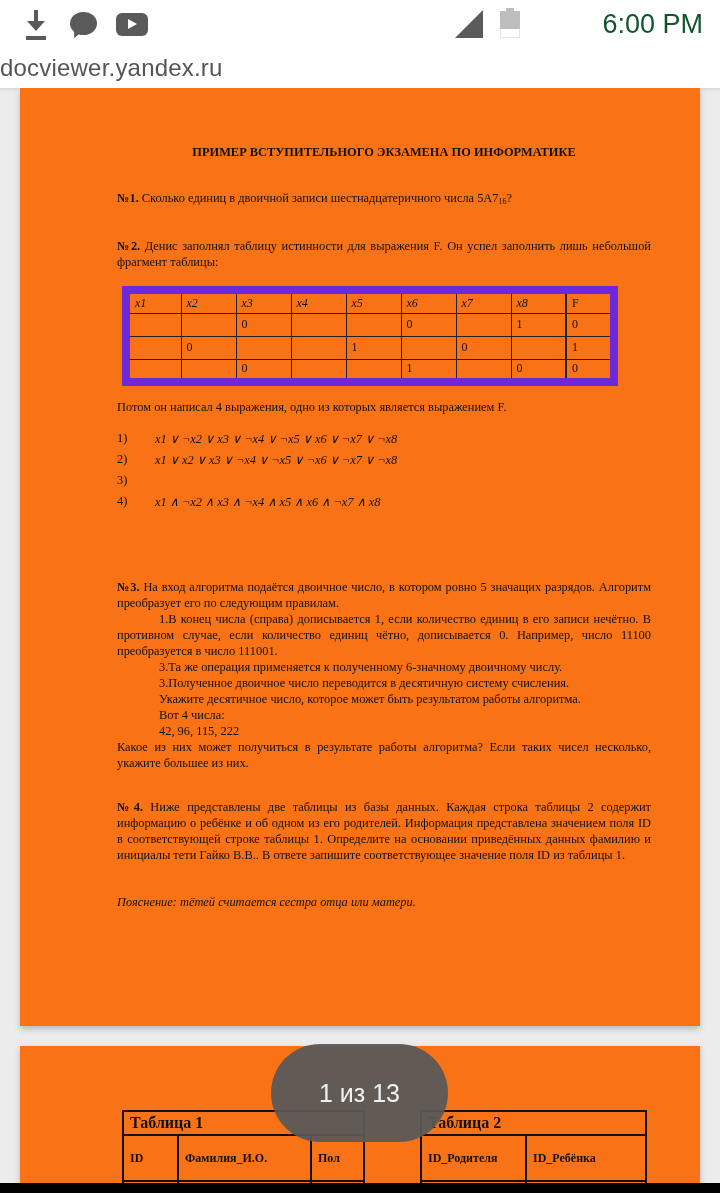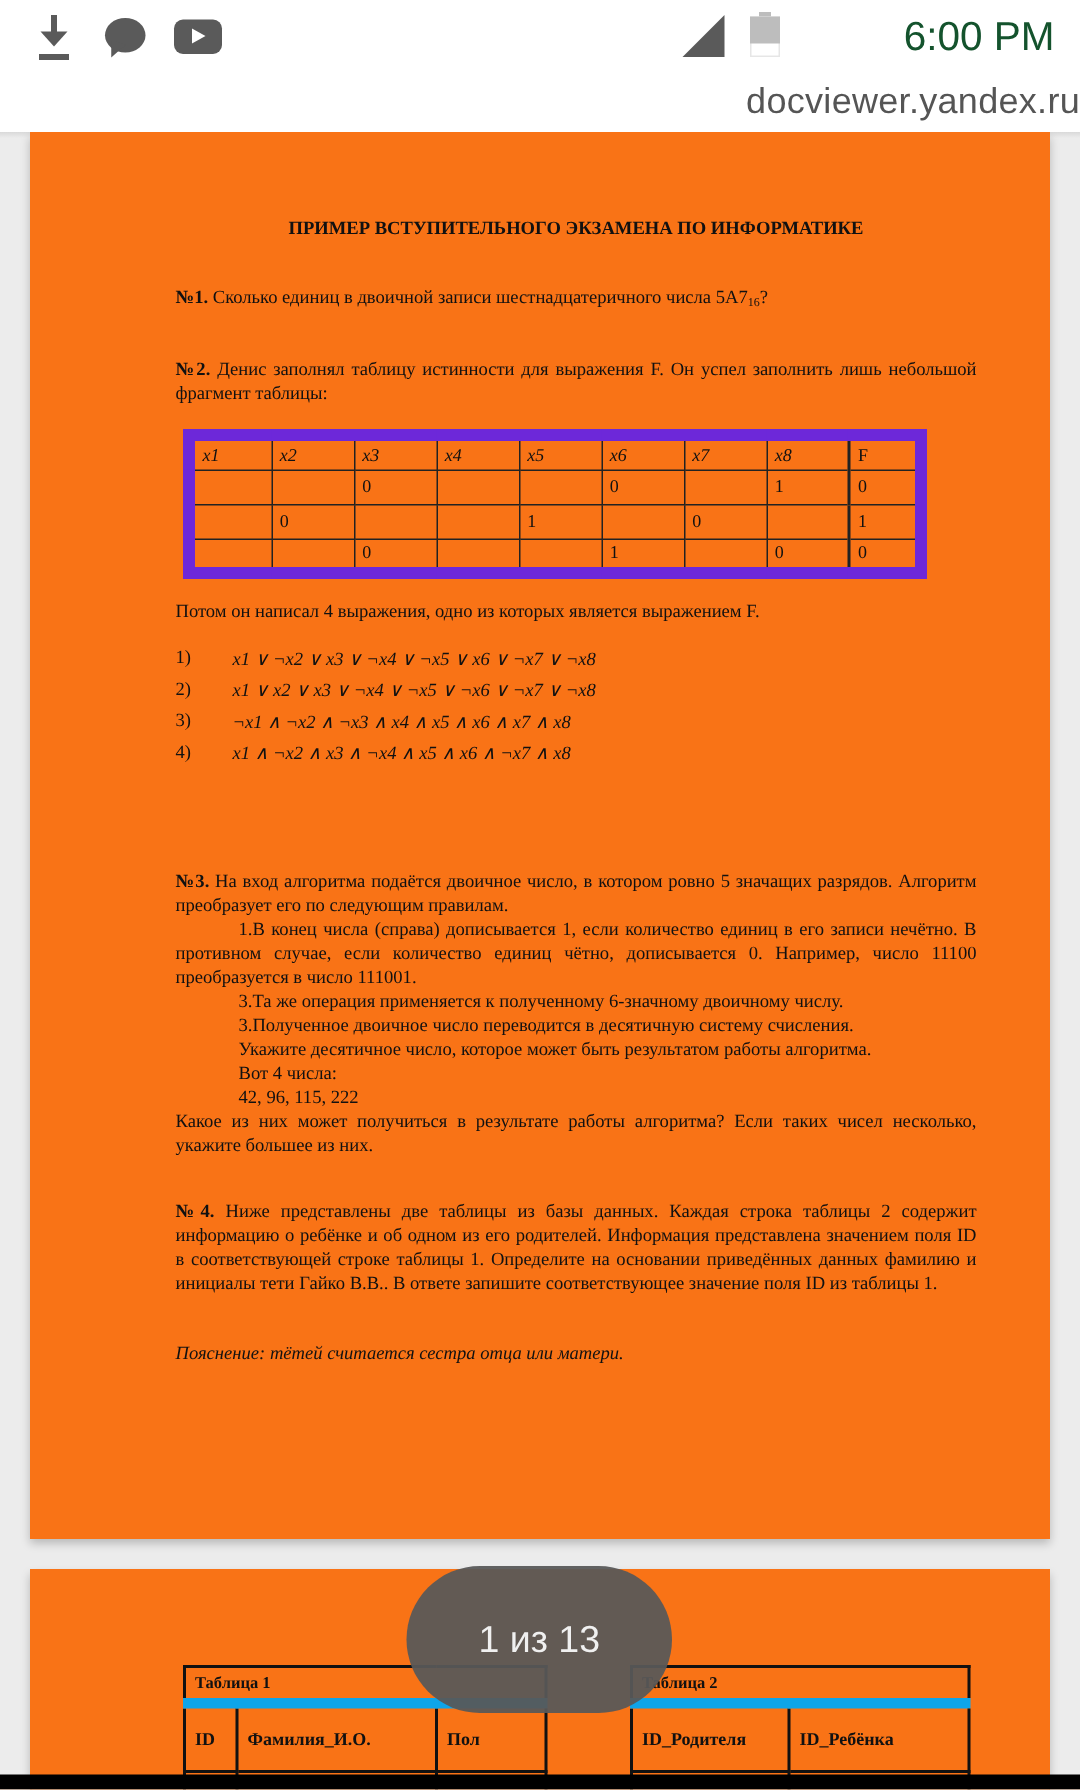--- a/index.html
+++ b/index.html
@@ -19,21 +19,21 @@
   .ic-video { left: 116px; top: 13px; width: 32px; height: 23px; background: #5a5a5a; border-radius: 6px; }
   .ic-video .play { position: absolute; left: 12px; top: 6px; width: 0; height: 0; border-top: 5.5px solid transparent; border-bottom: 5.5px solid transparent; border-left: 9px solid #fff; }
   .ic-signal { left: 455px; top: 10px; width: 0; height: 0; border-left: 28px solid transparent; border-bottom: 28px solid #5a5a5a; }
   .ic-battery { left: 500px; top: 8px; width: 20px; height: 30px; }
   .ic-battery .nub { position: absolute; left: 6px; top: 0; width: 8px; height: 3px; background: #bdbdbd; }
   .ic-battery .body { position: absolute; left: 0; top: 3px; width: 20px; height: 27px; border: 1px solid #e6e6e6; }
   .ic-battery .fill { position: absolute; left: 0; top: 3px; width: 20px; height: 18px; background: #bdbdbd; }
   .clock { position: absolute; right: 17px; top: 9px; font-family: "Liberation Sans", sans-serif; font-size: 27px; color: #14532d; }
 
   
-  .urlbar { position: absolute; left: 0; top: 48px; width: 720px; height: 40px; background: #fff; text-align: right; }
+  .urlbar { position: absolute; left: 0; top: 48px; width: 720px; height: 40px; background: #fff; text-align: left; }
   .url { font-family: "Liberation Sans", sans-serif; font-size: 24px; color: #555; line-height: 40px; letter-spacing: 0.2px; }
 
   
   .viewer { position: absolute; left: 0; top: 88px; width: 720px; height: 1105px; background: #ececec; overflow: hidden; }
   .viewer-topshade { position: absolute; left: 0; top: 0; width: 720px; height: 4px; background: linear-gradient(#d9d9d9, #ececec); }
   .page { position: absolute; left: 20px; width: 680px; background: #f97316; box-shadow: 0 3px 6px rgba(0,0,0,0.22); }
   .page1 { top: 0; height: 938px; }
   .page2 { top: 958px; height: 160px; }
 
   .doc { position: absolute; left: 97px; width: 534px; font-size: 12.4px; line-height: 16px; }
@@ -54,21 +54,21 @@
   .exprs { position: absolute; left: 97px; top: 343px; font-size: 12.4px; }
   .expr { height: 21px; display: flex; }
   .expr .num { width: 38px; padding-left: 0; }
   .expr .formula { font-style: italic; }
 
   .note { font-style: italic; }
 
   
   .t2 { position: absolute; border-collapse: collapse; font-weight: bold; font-size: 12px; border: 2px solid #111; }
   .t2 td { border: 2px solid #111; padding: 0 6px; vertical-align: middle; }
-  .t2 .cap td { height: 24px; border-bottom: 7px solid #0ea5e9; font-size: 11px; margin-top: 48px; }
+  .t2 .cap td { height: 24px; border-bottom: 1px solid #0ea5e9; font-size: 16px; margin-top: 48px; }
   .t2 .hdr td { height: 46px; }
   .t2 .row td { height: 20px; }
 
   
   .pagepill { position: absolute; left: 271px; top: 1044px; width: 177px; height: 98px; border-radius: 49px; background: rgba(88,88,88,0.94); color: #f0f0f0; font-family: "Liberation Sans", sans-serif; font-size: 25px; text-align: center; line-height: 98px; }
 
   .navbar { position: absolute; left: 0; top: 1183px; width: 720px; height: 10px; background: #000; }
 </style>
 </head>
 <body>
@@ -168,21 +168,20 @@
       <div class="expr">
         <span class="num">1)</span>
         <span class="formula">x1 ∨ ¬x2 ∨ x3 ∨ ¬x4 ∨ ¬x5 ∨ x6 ∨ ¬x7 ∨ ¬x8</span>
       </div>
       <div class="expr">
         <span class="num">2)</span>
         <span class="formula">x1 ∨ x2 ∨ x3 ∨ ¬x4 ∨ ¬x5 ∨ ¬x6 ∨ ¬x7 ∨ ¬x8</span>
       </div>
       <div class="expr">
         <span class="num">3)</span>
-        <span class="formula">¬x1 ∧ ¬x2 ∧ ¬x3 ∧ x4 ∧ x5 ∧ x6 ∧ x7 ∧ x8</span>
       </div>
       <div class="expr">
         <span class="num">4)</span>
         <span class="formula">x1 ∧ ¬x2 ∧ x3 ∧ ¬x4 ∧ x5 ∧ x6 ∧ ¬x7 ∧ x8</span>
       </div>
     </div>
 
 
     <div class="doc justify" style="top:491px;">
       <div><b>№3.</b><span> На вход алгоритма подаётся двоичное число, в котором ровно 5 значащих разрядов. Алгоритм преобразует его по следующим правилам.</span></div>
@@ -202,21 +201,21 @@
     <div class="doc note" style="top:806px;">Пояснение: тётей считается сестра отца или матери.</div>
   </div>
 
   <div class="page page2">
     <table class="t2" style="left:102px; top:64px; width:243px;">
       <tbody>
           <tr class="cap">
             <td colspan="3">Таблица 1</td>
           </tr>
       <tr class="hdr">
-        <td style="width:35px;border-radius:21px;">ID</td>
+        <td style="width:55px;border-radius:21px;">ID</td>
         <td style="width:133px;">Фамилия_И.О.</td>
         <td>Пол</td>
       </tr>
       <tr class="row">
             <td></td>
             <td></td>
             <td></td>
           </tr>
     </tbody>
       </table>

